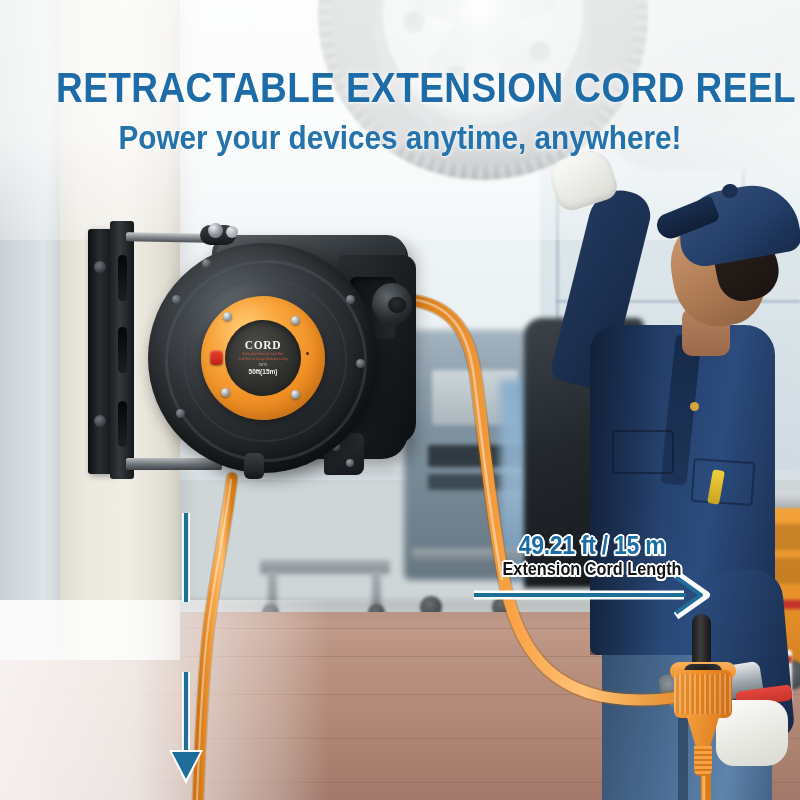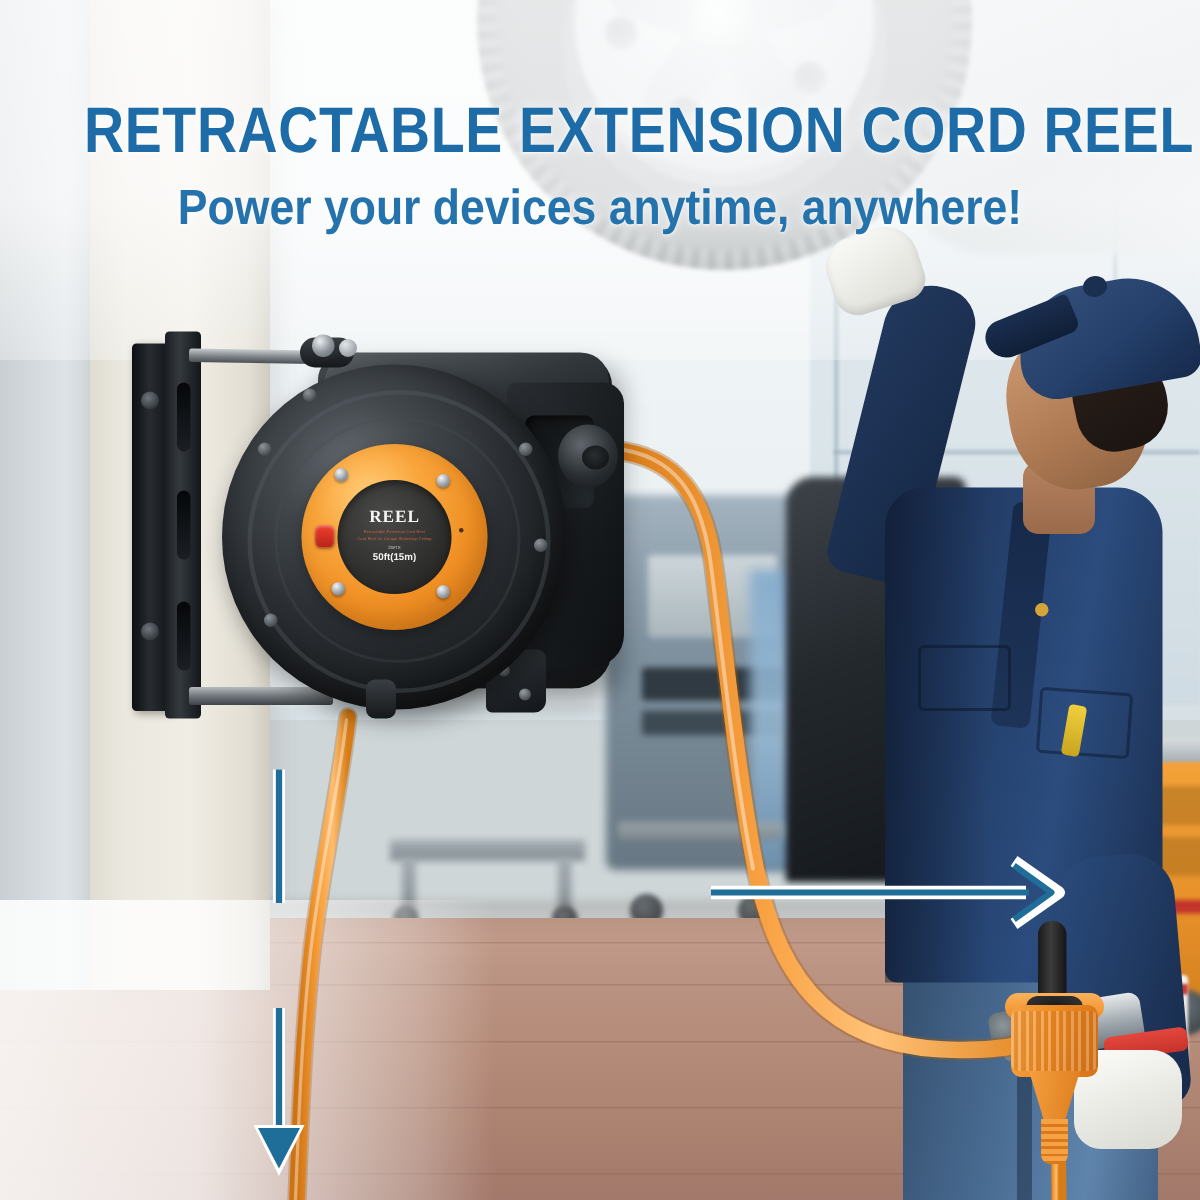--- a/index.html
+++ b/index.html
@@ -704,21 +704,21 @@
 
       <div class="hub">
         <div class="hub-screw" style="left:22px;top:16px;"></div>
         <div class="hub-screw" style="left:90px;top:20px;"></div>
         <div class="hub-screw" style="left:20px;top:92px;"></div>
         <div class="hub-screw" style="left:90px;top:94px;"></div>
         <div class="hub-button"></div>
         <div class="hub-dot"></div>
 
         <div class="hub-inner">
-          <div class="hub-brand">REEL</div>
+          <div class="hub-brand">CORD</div>
           <div class="hub-fine">Retractable Extension Cord Reel</div>
           <div class="hub-fine">Cord Reel for Garage Workshop Ceiling</div>
           <div class="hub-model">2WTX</div>
           <div class="hub-len">50ft(15m)</div>
         </div>
       </div>
     </div>
     <div class="leadin-grommet"></div>
   </div>
 
@@ -745,19 +745,23 @@
 
     <g>
       <line x1="474" y1="595" x2="684" y2="595" stroke="#ffffff" stroke-width="9" stroke-linecap="butt"></line>
       <line x1="474" y1="595" x2="686" y2="595" stroke="#1f6e99" stroke-width="4" stroke-linecap="butt"></line>
       <polyline points="676,574 706,595 676,616" fill="none" stroke="#ffffff" stroke-width="8" stroke-linejoin="round"></polyline>
       <polyline points="676,577 701,595 676,613" fill="none" stroke="#1f6e99" stroke-width="4" stroke-linejoin="round"></polyline>
     </g>
   </svg>
 
 
+  <div class="callout" id="callout-ext">
+    <div class="big">49.21 ft / 15 m</div>
+    <div class="sub">Extension Cord Length</div>
+  </div>
 
   <div class="headline-wrap">
     <div class="headline">RETRACTABLE EXTENSION CORD REEL</div>
     <div class="subhead">Power your devices anytime, anywhere!</div>
   </div>
 
 </div>
 
 </body></html>

